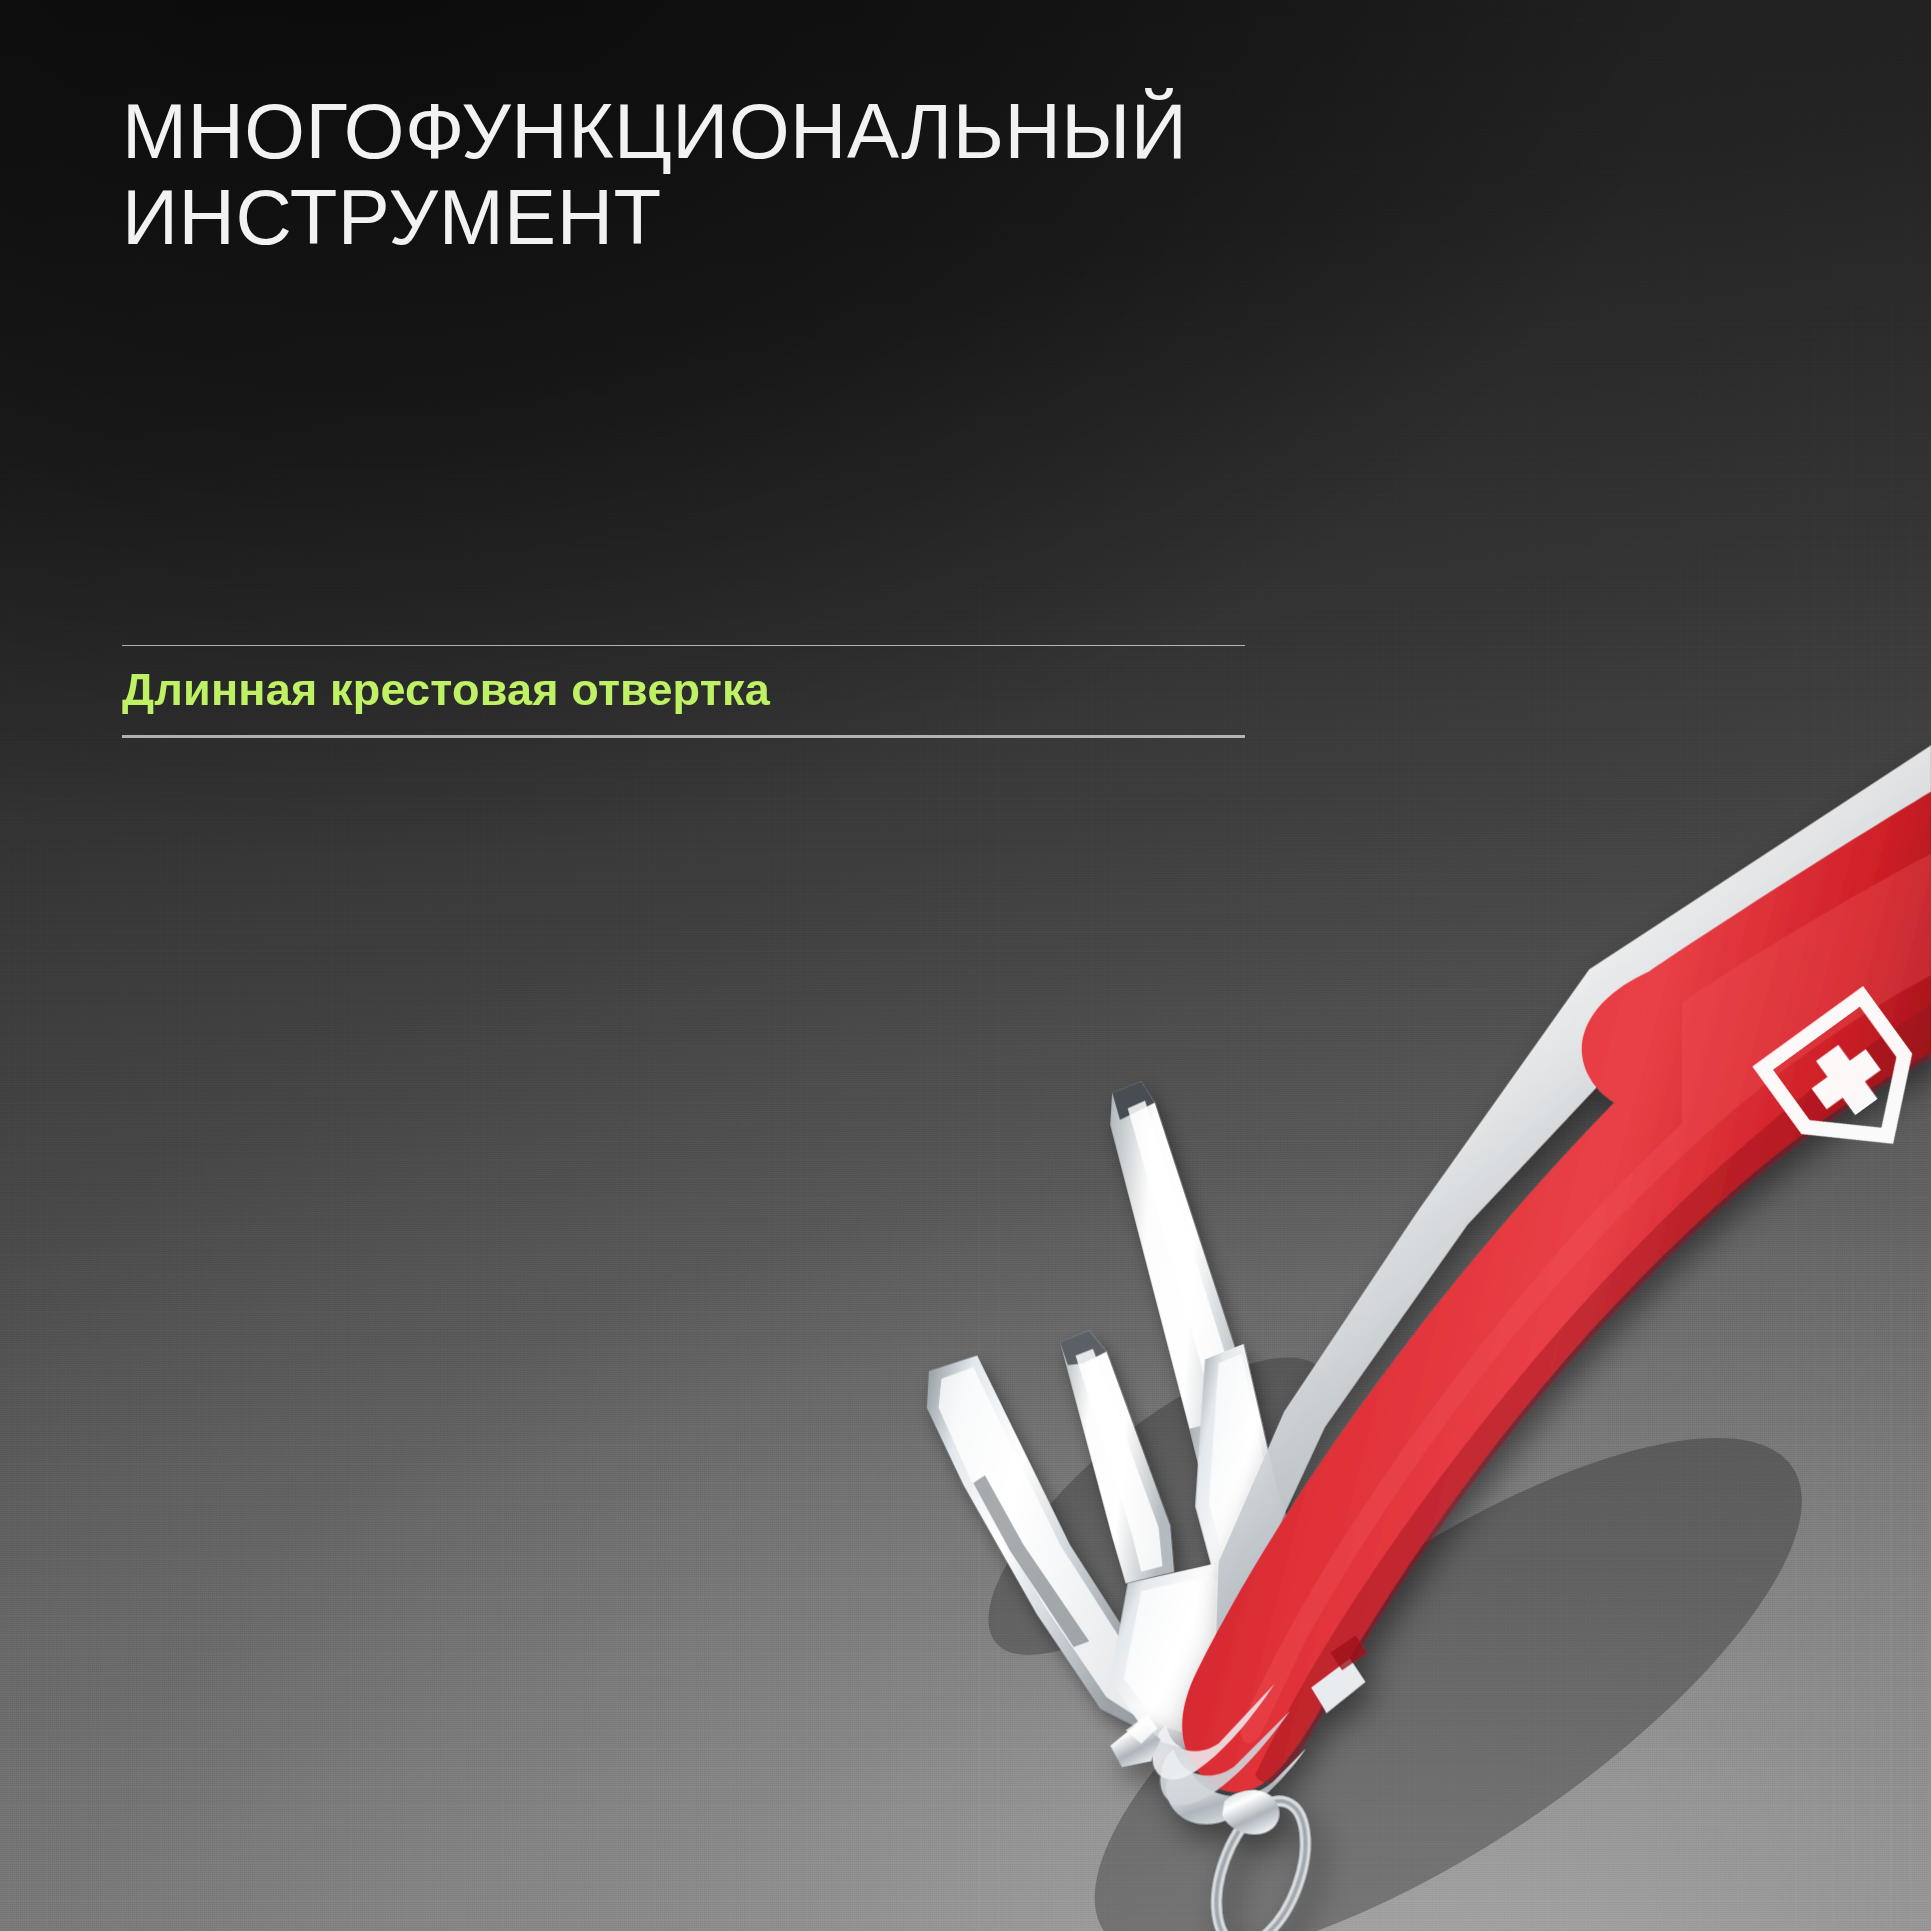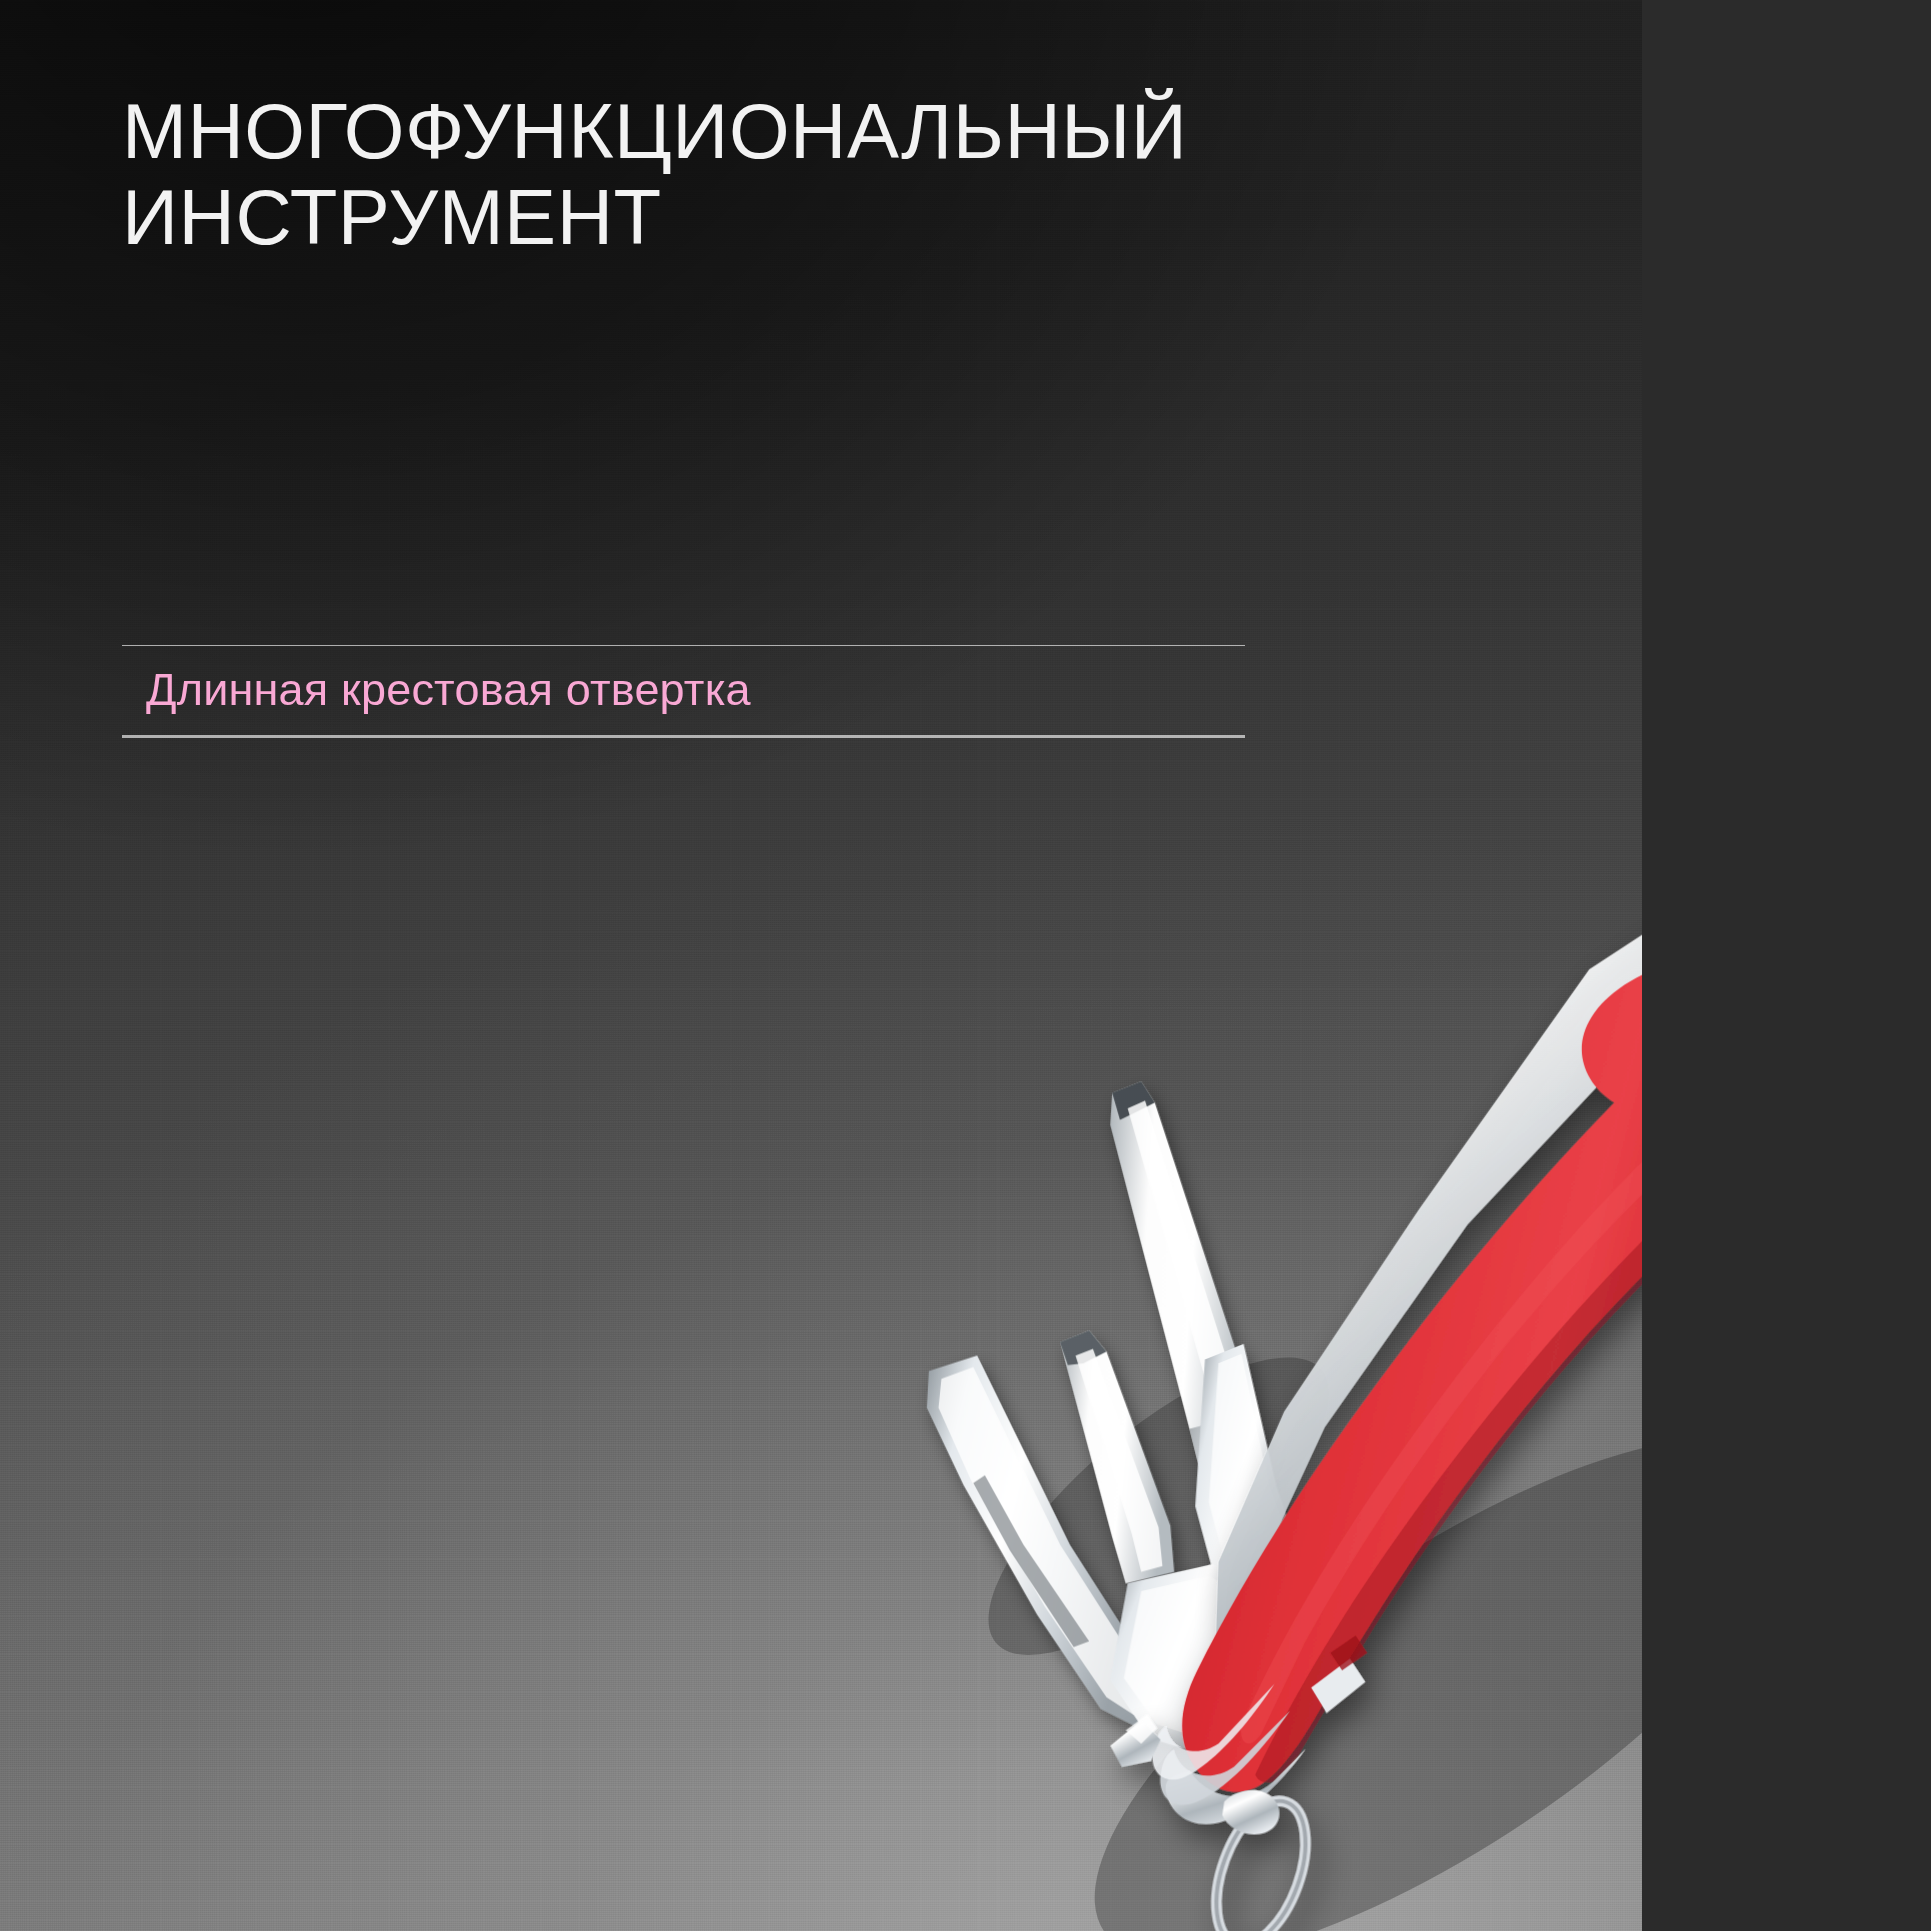--- a/index.html
+++ b/index.html
@@ -4,21 +4,21 @@
 <style>
   * { margin:0; padding:0; box-sizing:border-box; }
   html,body { width:1931px; height:1931px; }
   body {
     font-family:"Liberation Sans", sans-serif;
     background:#2b2b2b;
     overflow:hidden;
   }
   #stage {
     position:relative;
-    width:1642px; height:1931px;
+    width:1931px; height:1931px;
     overflow:hidden;
     background:#5d5d5d;
   }
   
   .bg-base {
     position:absolute; inset:0;
     background:linear-gradient(170deg,#1b1b1b 0%, #232323 20%, #343434 38%, #4a4a4a 55%, #666666 72%, #808080 88%, #8d8d8d 100%);
   }
   .bg-radial {
     position:absolute; inset:0;
@@ -56,28 +56,27 @@
     position:absolute;
     left:122px; top:645px;
     width:1123px;
   }
   .divider {
     height:1px;
     background:rgba(228,228,228,0.72);
     width:100%;
   }
   .spec-row {
-    color:#f9a8d4;
+    color:#bef264;
     font-size:45px;
     line-height:1.33;
-    font-weight:400;
+    font-weight:700;
     letter-spacing:0.2px;
     padding:13.5px 0 15.4px 0;
     white-space:pre-line;
-    margin-left:24px;
   }
   .spec-row.multi { padding:13.5px 0 17.4px 0; }
 
   
   #knife { position:absolute; left:0; top:0; width:1931px; height:1931px; pointer-events:none; }
 </style>
 </head>
 <body>
 
 <div id="stage">

